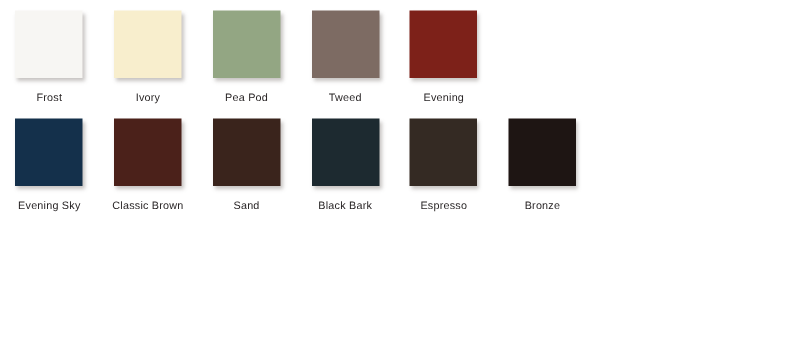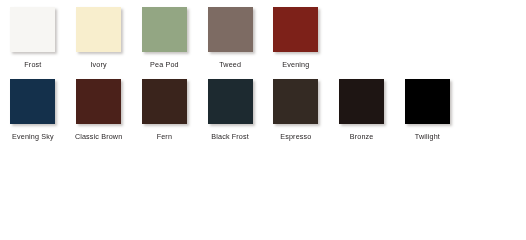--- a/index.html
+++ b/index.html
@@ -92,38 +92,34 @@
       <div class="swatch-label">Evening Sky</div>
     </div>
 
     <div class="swatch-cell">
       <div class="swatch-chip" style="background-color: rgb(75, 33, 26);"></div>
       <div class="swatch-label">Classic Brown</div>
     </div>
 
     <div class="swatch-cell">
       <div class="swatch-chip" style="background-color: rgb(58, 36, 28);"></div>
-      <div class="swatch-label">Fern</div>
+      <div class="swatch-label">Sand</div>
     </div>
 
     <div class="swatch-cell">
       <div class="swatch-chip" style="background-color: rgb(29, 42, 48);"></div>
-      <div class="swatch-label">Black Frost</div>
+      <div class="swatch-label">Black Bark</div>
     </div>
 
     <div class="swatch-cell">
       <div class="swatch-chip" style="background-color: rgb(52, 42, 35);"></div>
       <div class="swatch-label">Espresso</div>
     </div>
 
     <div class="swatch-cell">
       <div class="swatch-chip" style="background-color: rgb(30, 21, 19);"></div>
       <div class="swatch-label">Bronze</div>
     </div>
 
-    <div class="swatch-cell">
-      <div class="swatch-chip" style="background-color: rgb(0, 0, 0);"></div>
-      <div class="swatch-label">Twilight</div>
-    </div>
 
   </div>
 
 </div>
 
 </body></html>

